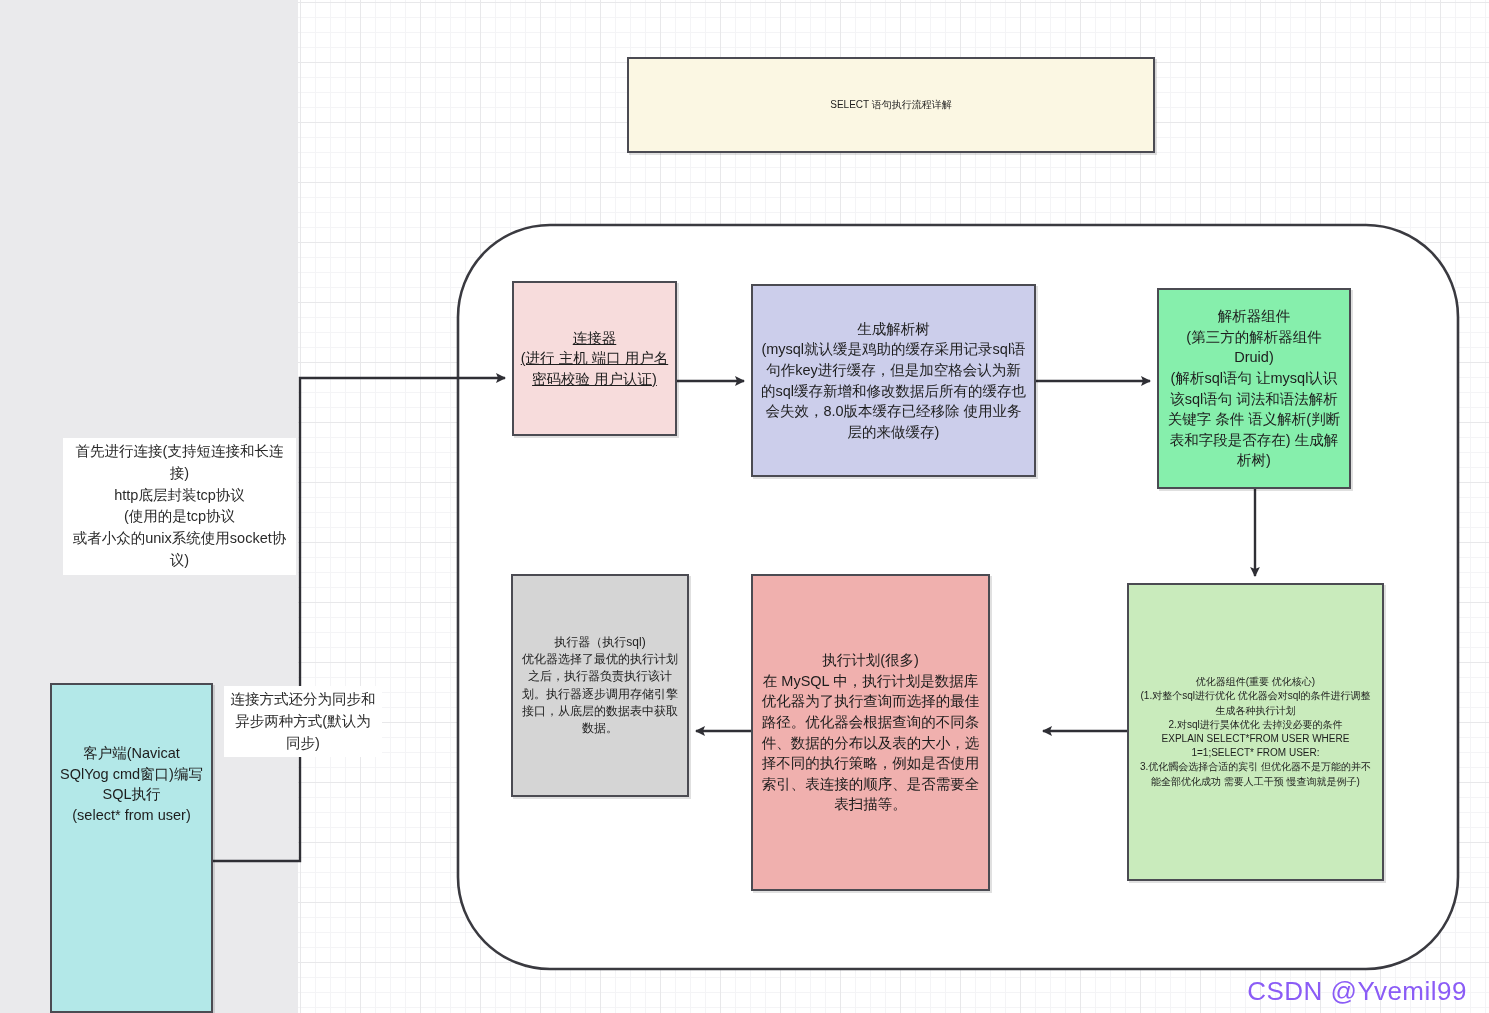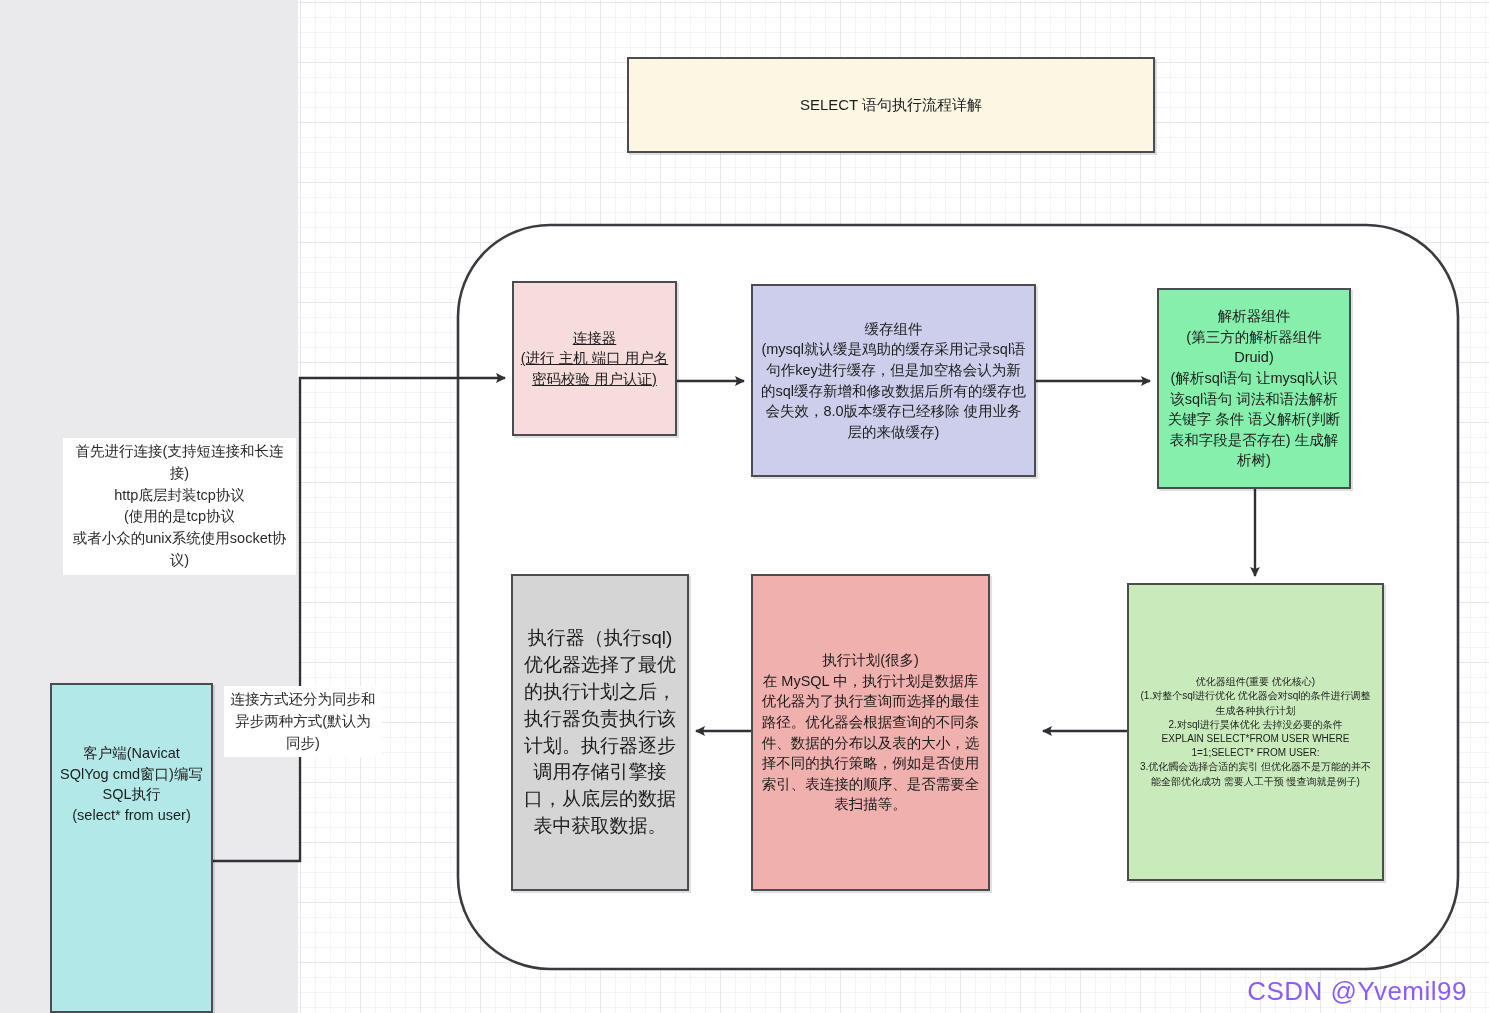--- a/index.html
+++ b/index.html
@@ -57,21 +57,21 @@
     line-height: 1.42;
     white-space: pre-line;
     box-shadow: 2px 2px 0 rgba(0,0,0,0.12);
   }
   .node-inner { width: 100%; padding: 0 6px; box-sizing: border-box; }
 
   #title-box {
     left: 627px; top: 57px;
     width: 528px; height: 96px;
     background: #fbf7e3;
-    font-size: 15px;
+    font-size: 10px;
   }
   #connector-box {
     left: 512px; top: 281px;
     width: 165px; height: 155px;
     background: #f7dcdc;
     font-size: 14.5px;
     text-decoration: underline;
   }
   #cache-box {
     left: 751px; top: 284px;
@@ -92,23 +92,23 @@
     font-size: 10px;
   }
   #exec-plan-box {
     left: 751px; top: 574px;
     width: 239px; height: 317px;
     background: #f0b0ae;
     font-size: 14.5px;
   }
   #executor-box {
     left: 511px; top: 574px;
-    width: 178px; height: 317px;
+    width: 178px; height: 223px;
     background: #d5d5d5;
-    font-size: 19px;
+    font-size: 12px;
   }
   #client-box {
     left: 50px; top: 683px;
     width: 163px; height: 330px;
     background: #b3e8e8;
     font-size: 14.5px;
     align-items: flex-start;
     padding-top: 58px;
   }
   
@@ -175,21 +175,21 @@
     <div class="node-inner">SELECT 语句执行流程详解</div>
   </div>
 
   <div class="node" id="connector-box">
     <div class="node-inner">连接器
 (进行 主机 端口 用户名
 密码校验 用户认证)</div>
   </div>
 
   <div class="node" id="cache-box">
-    <div class="node-inner">缓存组件
+    <div class="node-inner">生成解析树
 (mysql就认缓是鸡助的缓存采用记录sql语句作key进行缓存，但是加空格会认为新的sql缓存新增和修改数据后所有的缓存也会失效，8.0版本缓存已经移除 使用业务层的来做缓存)</div>
   </div>
 
   <div class="node" id="parser-box">
     <div class="node-inner">解析器组件
 (第三方的解析器组件 Druid)
 (解析sql语句 让mysql认识该sql语句 词法和语法解析 关键字 条件 语义解析(判断表和字段是否存在) 生成解析树)</div>
   </div>
 
   <div class="node" id="optimizer-box">

